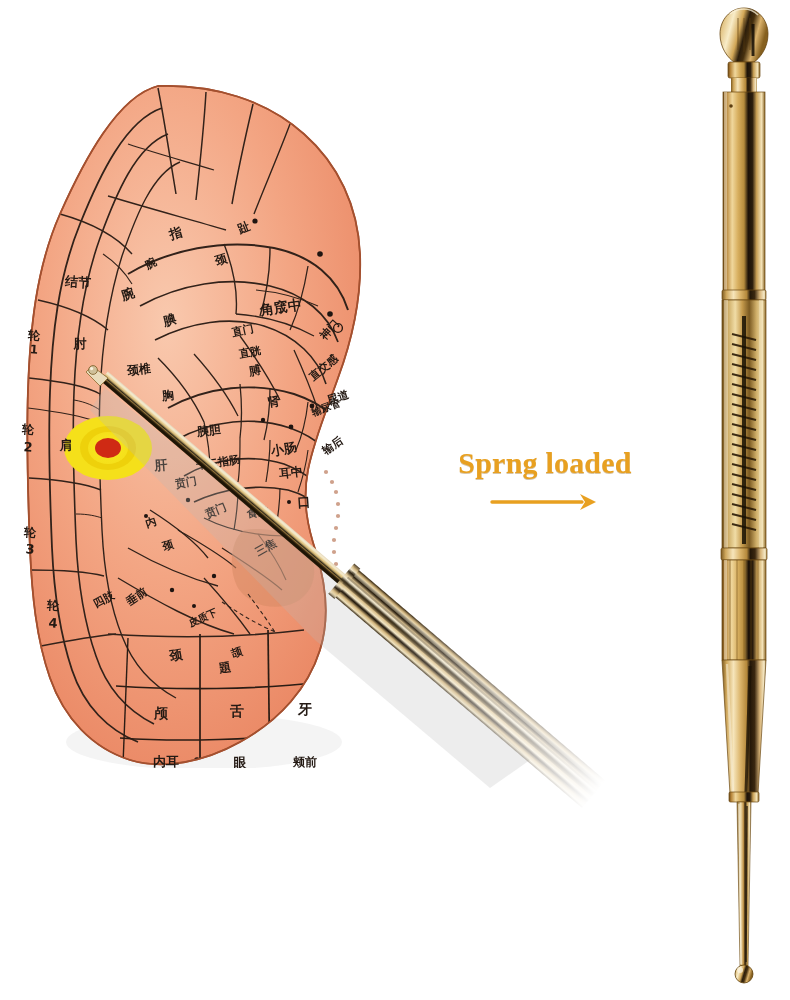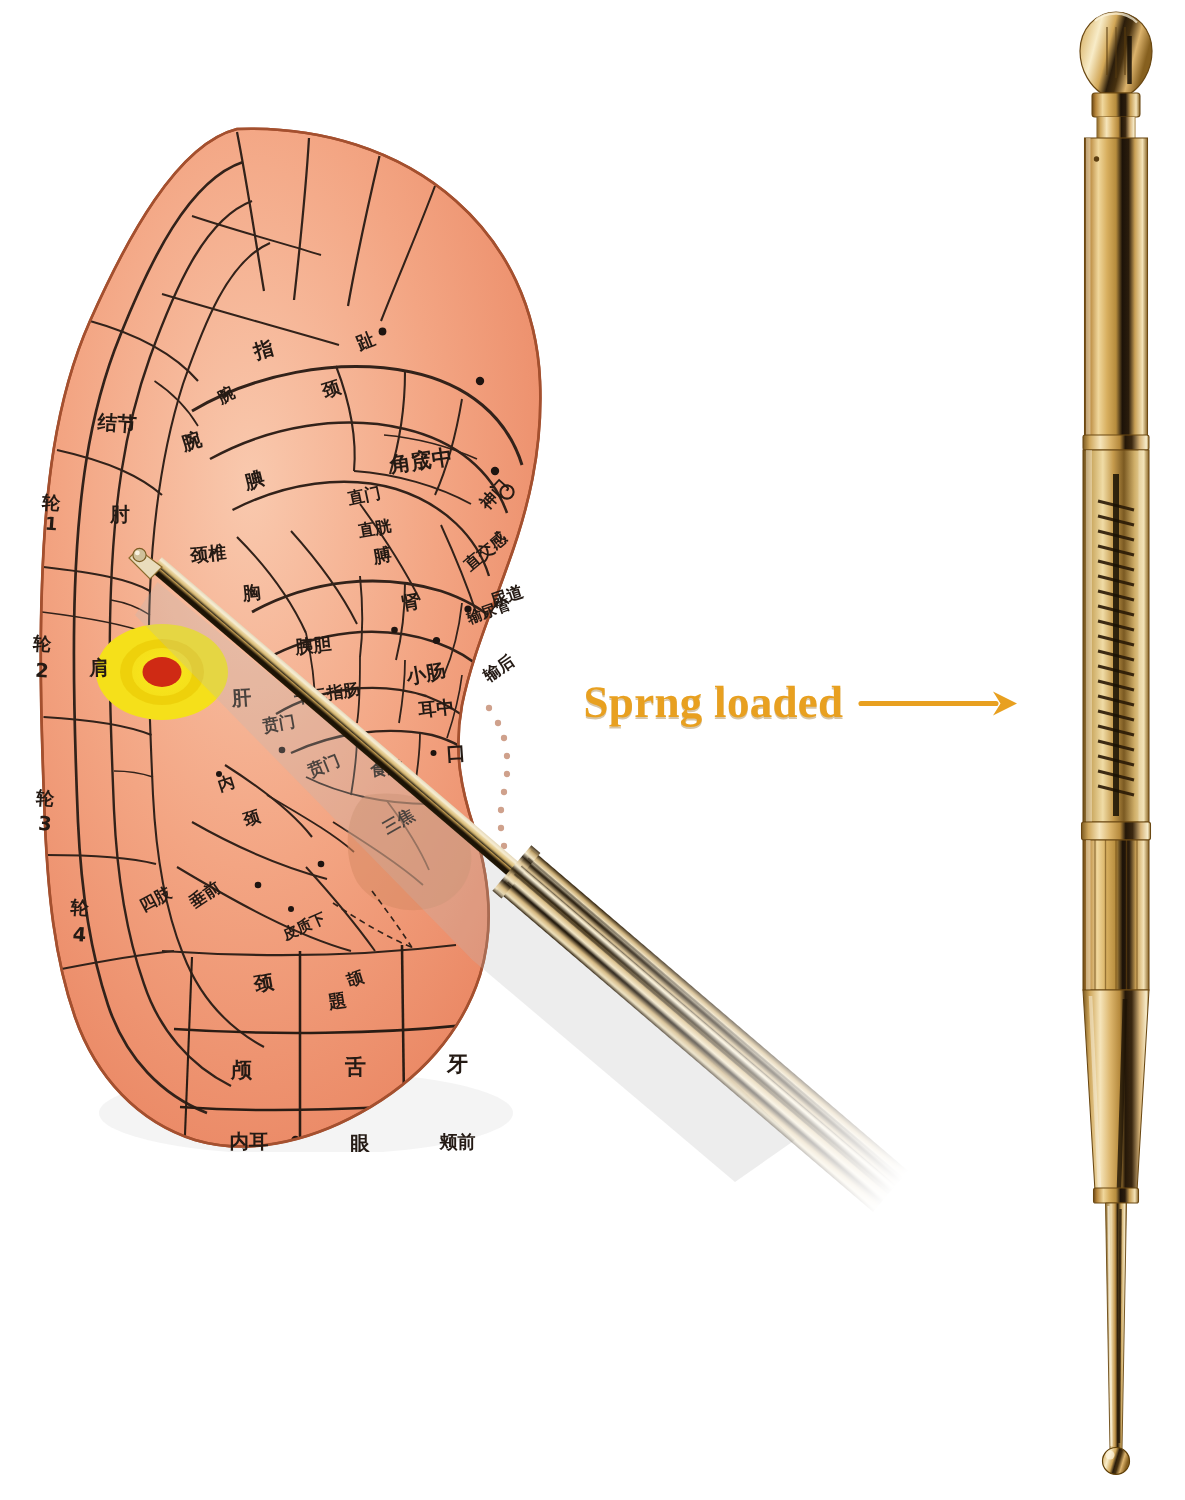--- a/index.html
+++ b/index.html
@@ -30,25 +30,26 @@
   .ear-label {
     font-family: "DejaVu Sans", sans-serif;
     fill: #241a14;
     font-weight: 700;
     paint-order: stroke;
   }
 
   
   #callout {
     position: absolute;
-    left: 389px; top: 446px;
+    left: 375px; top: 446px;
     width: 340px; height: 46px;
     display: flex;
     align-items: center;
     gap: 10px;
+    flex-direction: column;
   }
   #callout-text {
     font-family: "Liberation Serif", serif;
     font-weight: bold;
     font-size: 30px;
     letter-spacing: 0.2px;
     color: #e8a020;
     text-shadow: 0 1px 0 rgba(140,90,0,0.35);
     white-space: nowrap;
   }

